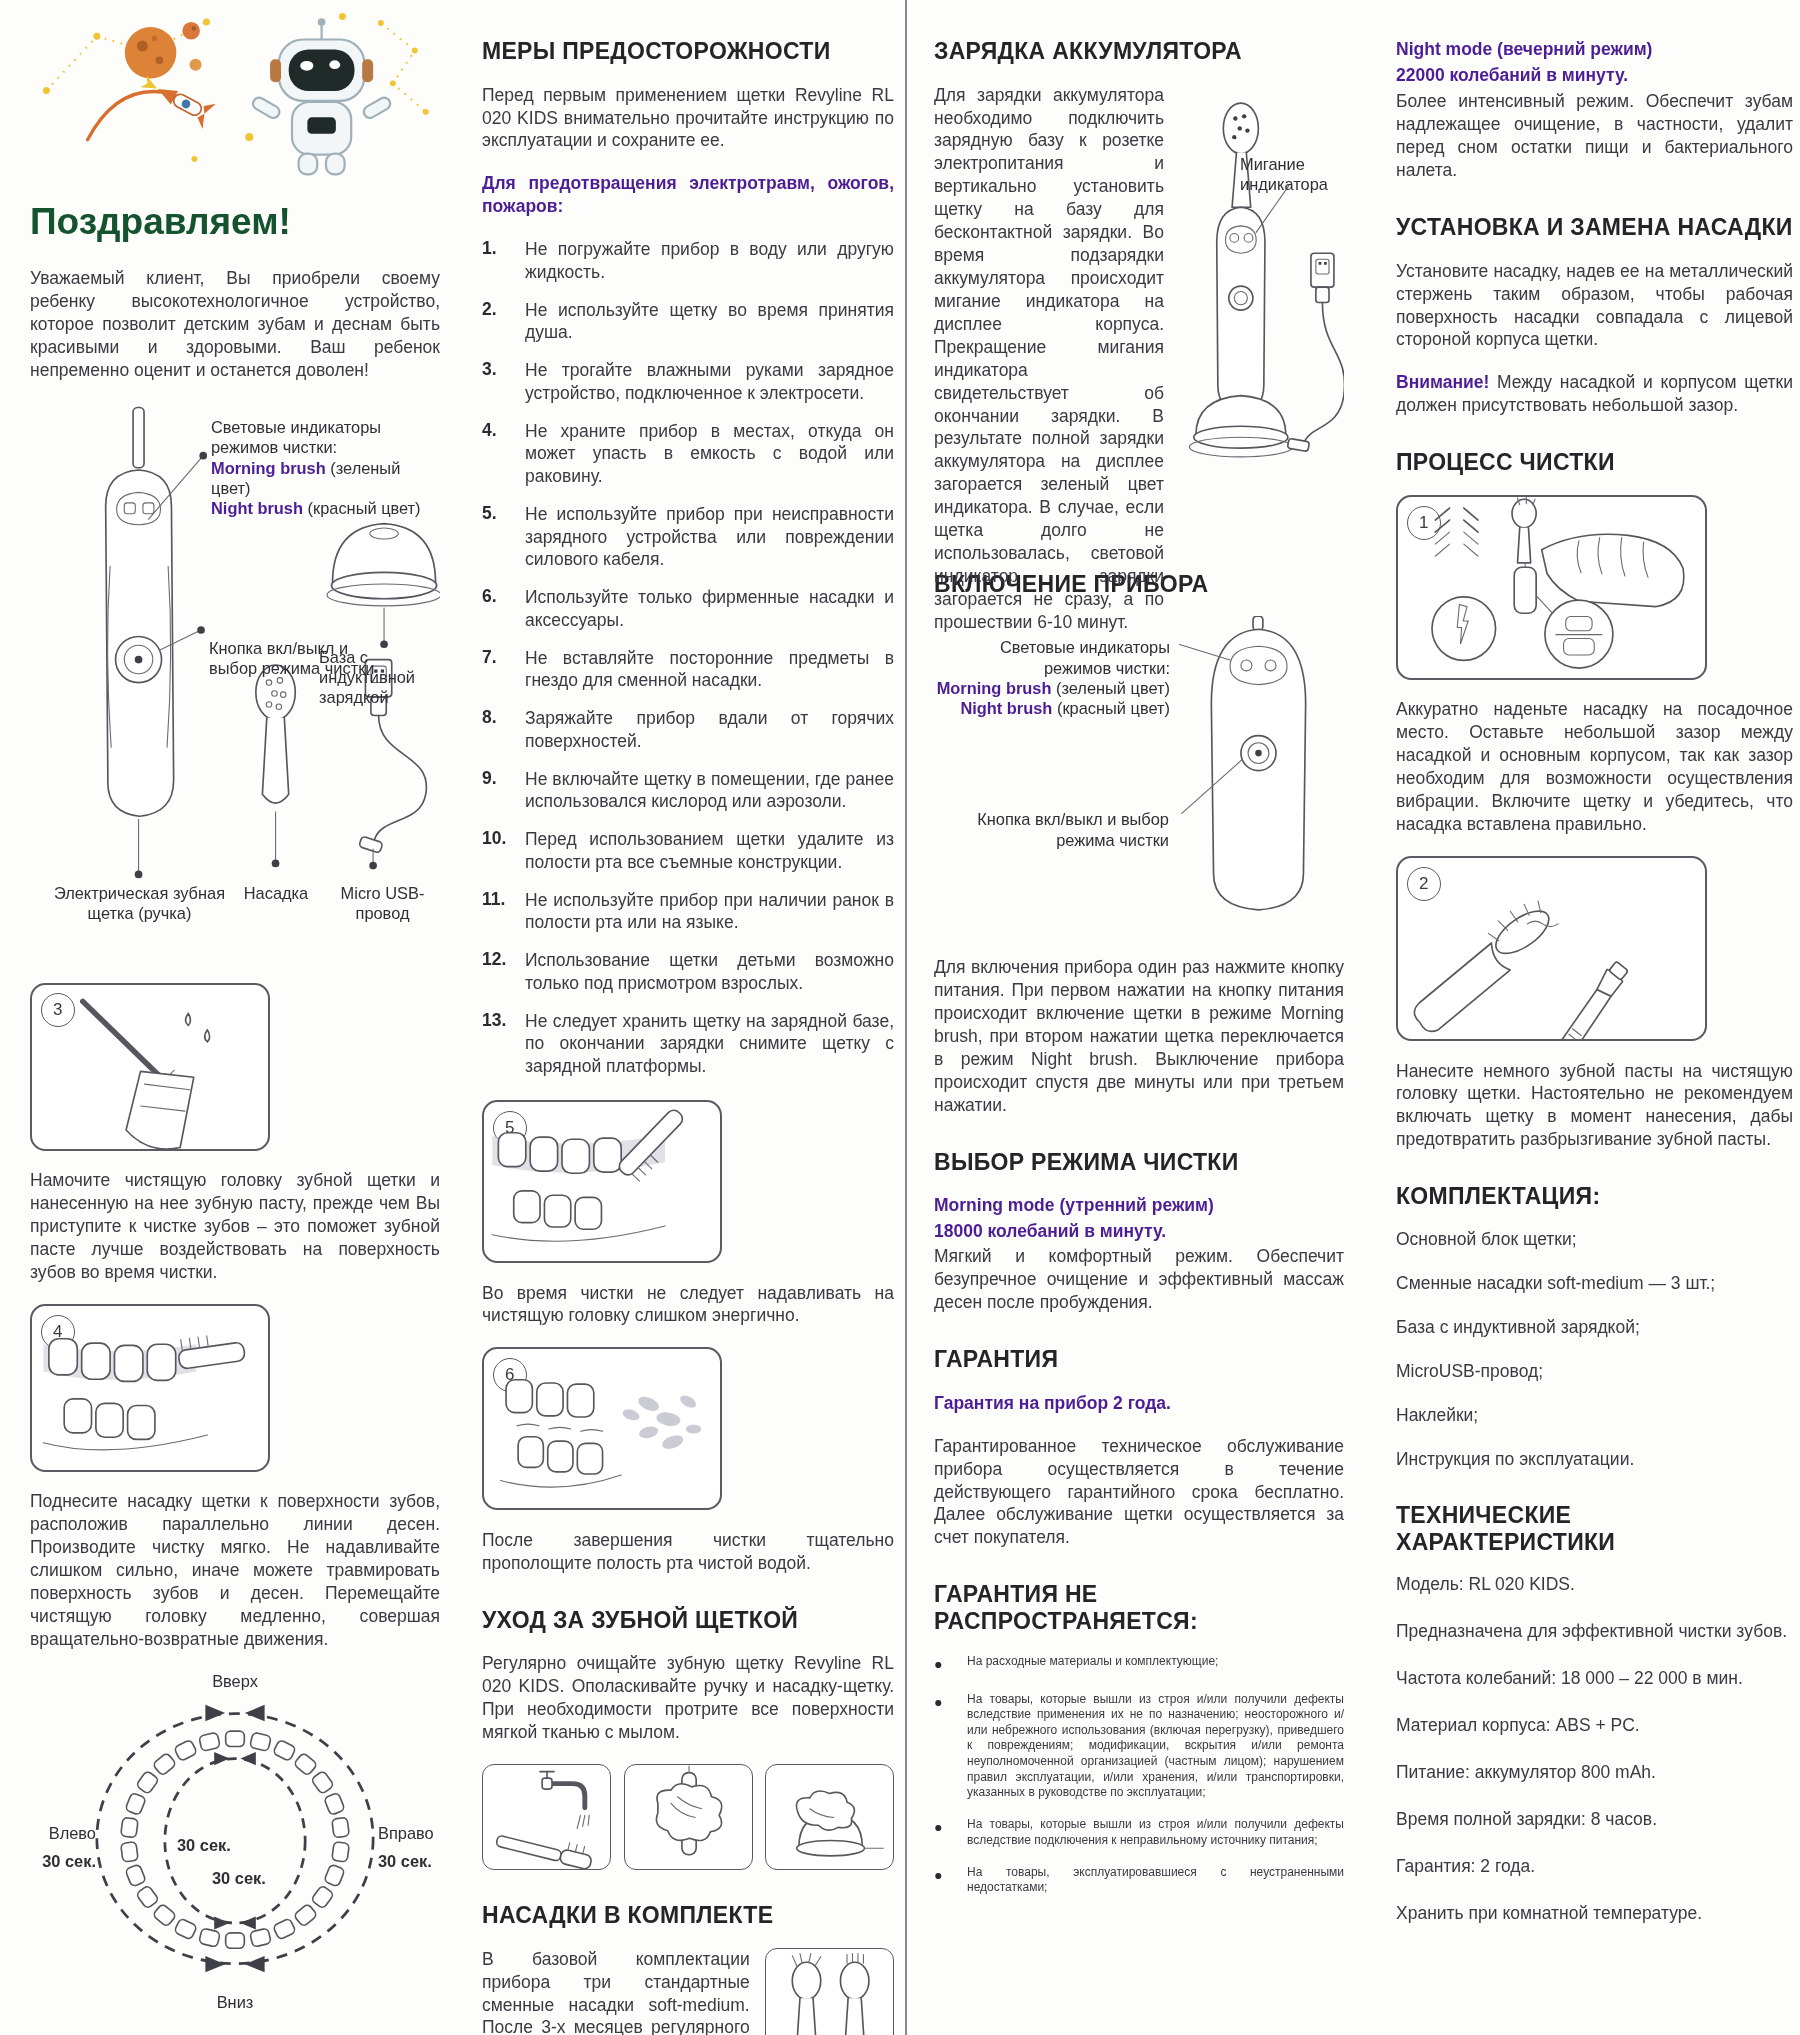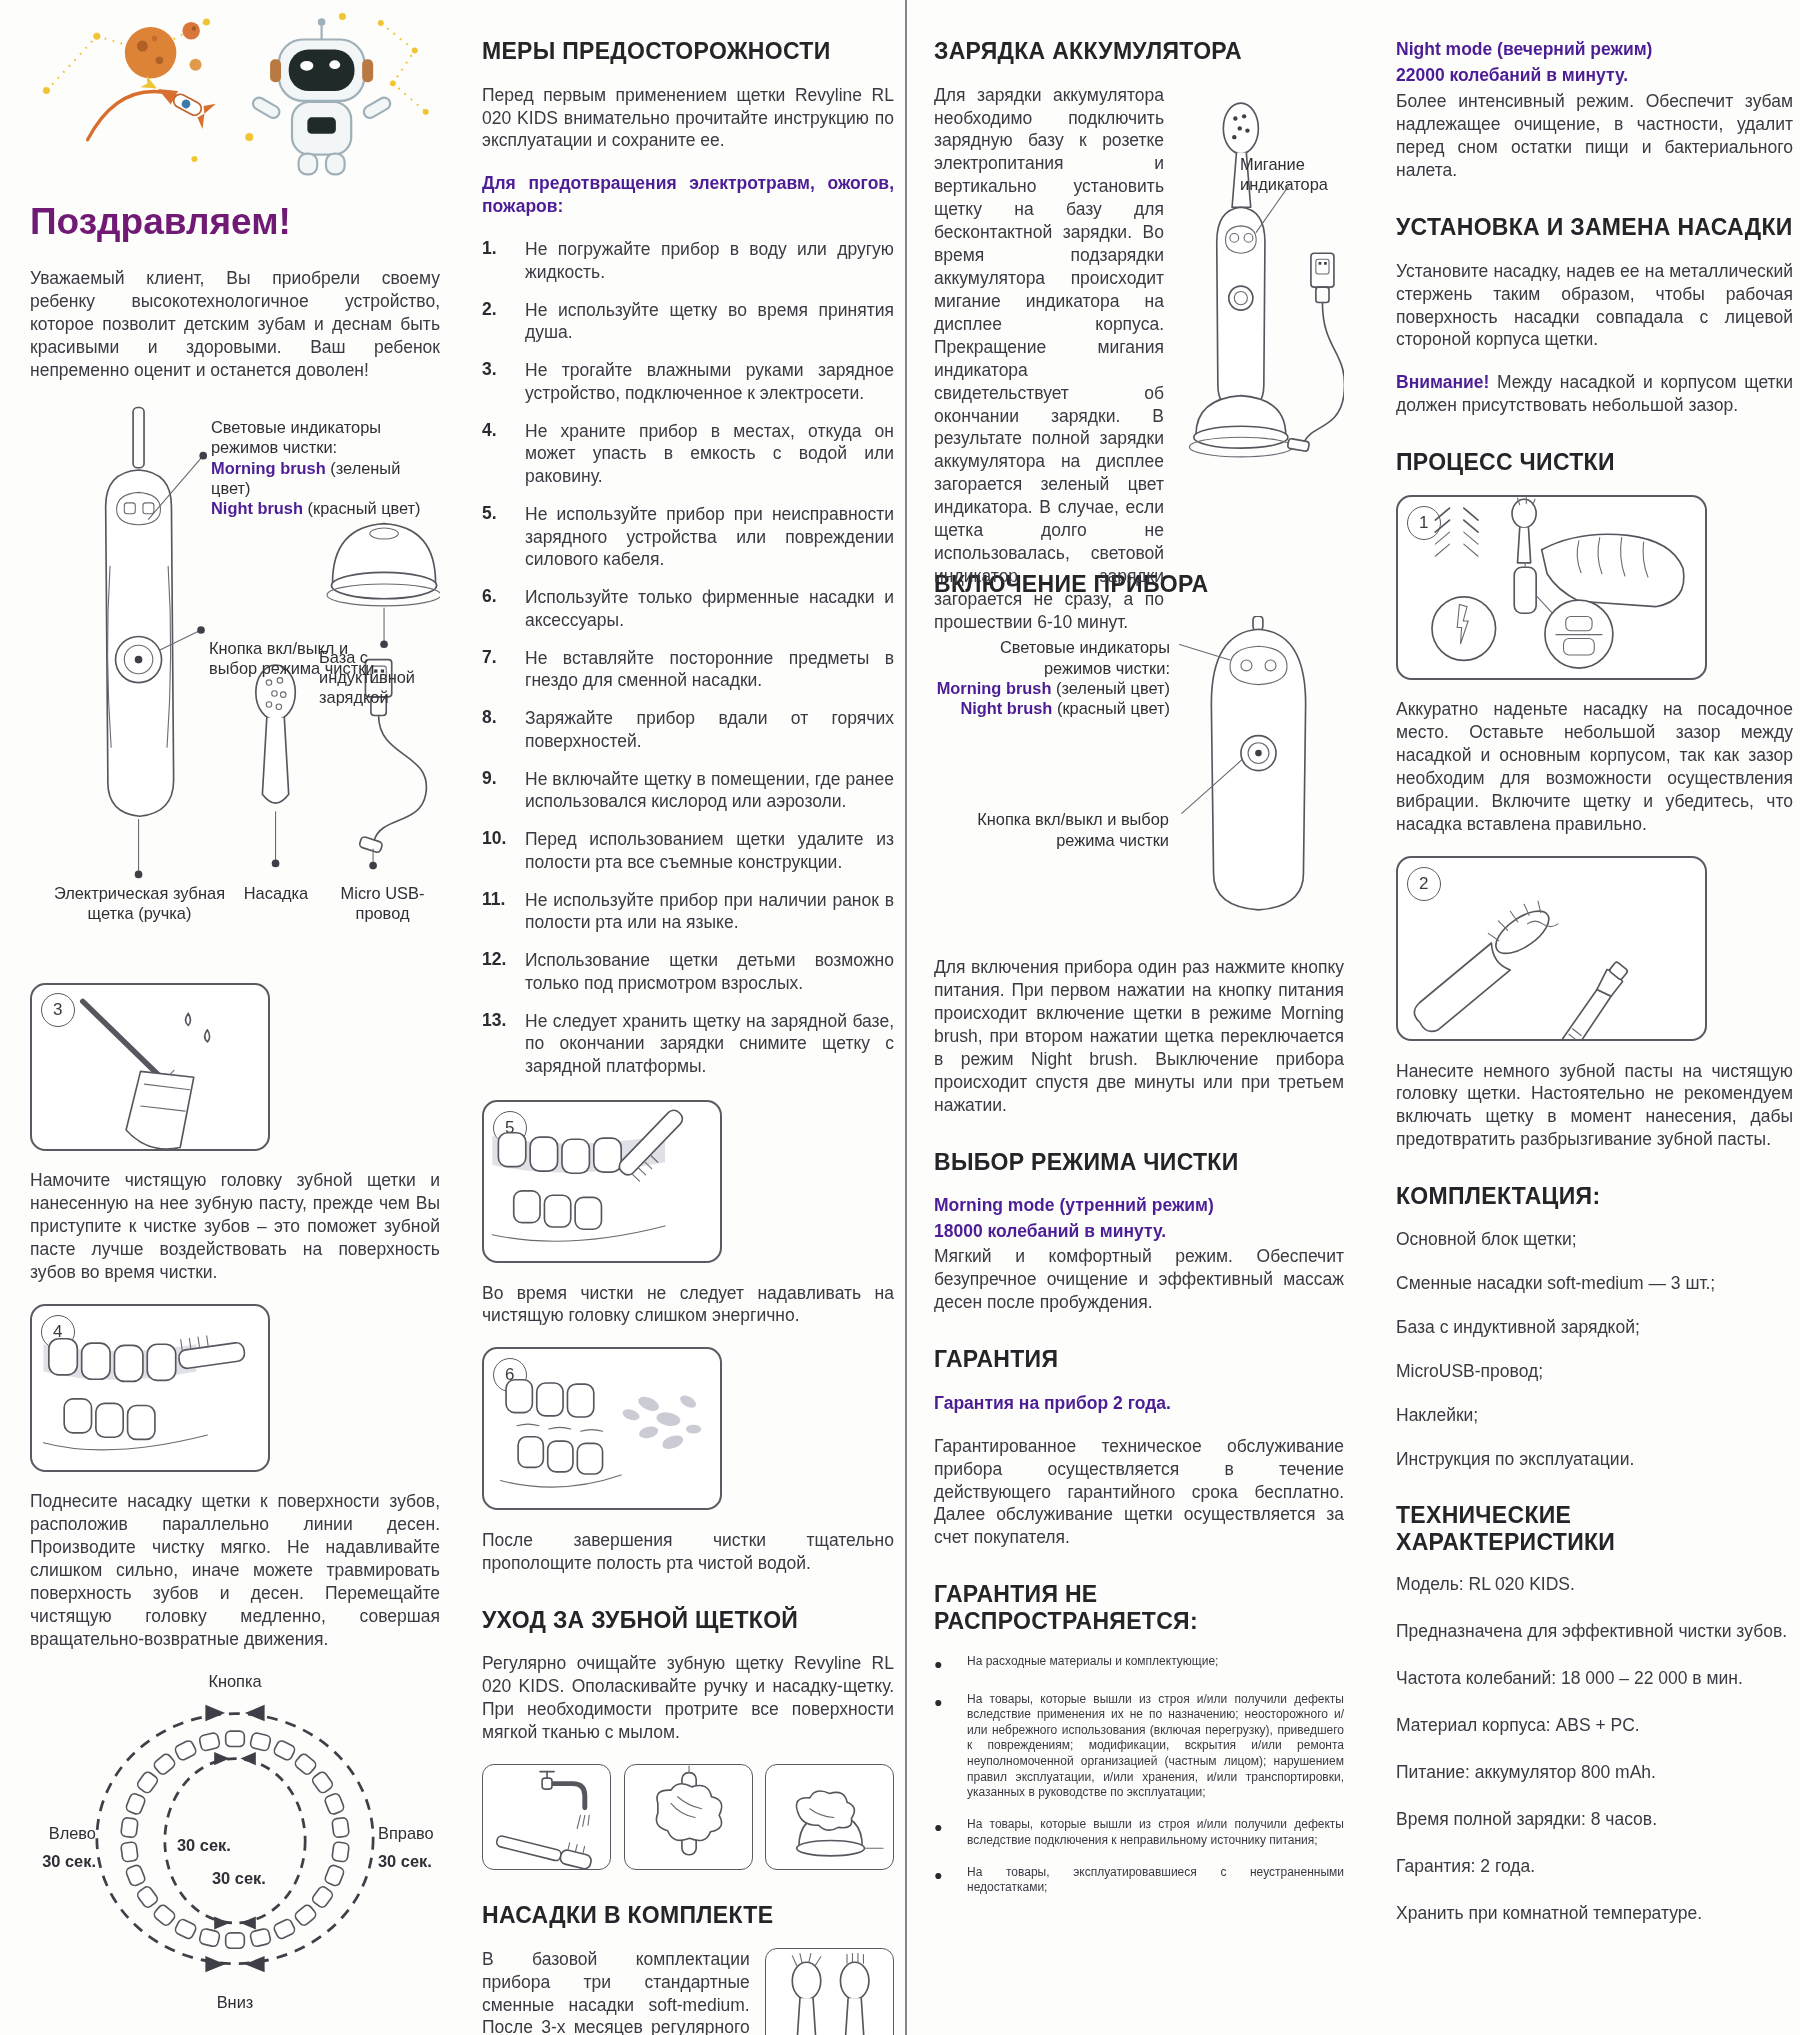--- a/index.html
+++ b/index.html
@@ -9,21 +9,21 @@
   .col1{left:30px;width:410px;}
   .col2{left:482px;width:412px;}
   .col3{left:934px;width:410px;}
   .col4{left:1396px;width:397px;}
   .divider{position:absolute;left:905px;top:0;width:1.6px;height:2035px;background:#86868f;}
 
   .h{font-size:23px;font-weight:700;color:#242429;margin:32px 0 18.6px;letter-spacing:0.3px;}
   .h.first{margin-top:38px;}
   .p{font-size:17.5px;line-height:1.31;text-align:justify;margin:0 0 20px;}
   .b{font-weight:700;color:#4c1d95;}
-  .title{font-size:37px;font-weight:700;color:#701a75;margin:20px 0 24px;}
+  .title{font-size:37px;font-weight:700;color:#14532d;margin:20px 0 24px;}
 
   .numlist{margin:5.5px 0 10px;}
   .numitem{display:flex;margin-bottom:15px;}
   .numitem .num{width:43px;flex:none;font-size:17.5px;font-weight:700;color:#2a2a30;}
   .numitem .itxt{flex:1;font-size:17.5px;line-height:1.3;text-align:justify;}
 
   .bulist{margin:3.3px 0 0;}
   .buitem{display:flex;margin-bottom:16.4px;}
   .buitem .dot{width:33px;flex:none;font-size:14.2px;line-height:1.5;color:#2a2a30;}
   .buitem .itxt{flex:1;font-size:12px;line-height:1.3;text-align:justify;}
@@ -283,21 +283,21 @@
           <polygon points="256,18 292,33 256,48"></polygon>
             <polygon points="364,18 328,33 364,48"></polygon>
           <polygon points="256,476 292,491 256,506"></polygon>
             <polygon points="364,476 328,491 364,506"></polygon>
           <polygon points="272,104 300,116 272,128"></polygon>
             <polygon points="348,104 320,116 348,128"></polygon>
           <polygon points="272,404 300,416 272,428"></polygon>
             <polygon points="348,404 320,416 348,428"></polygon>
         </g>
       </svg>
-      <div class="dlabel tcenter" style="left:0;top:0;width:410px;">Кнопка</div>
+      <div class="dlabel tcenter" style="left:0;top:0;width:410px;">Вверх</div>
       <div class="dlabel tcenter" style="left:0;top:321px;width:410px;">Вниз</div>
       <div class="dlabel tright" style="left:0;top:152px;width:66px;">Влево</div>
       <div class="dlabel tright b" style="left:0;top:180px;width:66px;">30 сек.</div>
       <div class="dlabel" style="left:348px;top:152px;width:61px;">Вправо</div>
       <div class="dlabel b" style="left:348px;top:180px;width:61px;">30 сек.</div>
       <div class="dlabel b" style="left:147px;top:164px;">30 сек.</div>
       <div class="dlabel b" style="left:182px;top:197px;">30 сек.</div>
     </div>
     <div class="p">Для обеспечения равномерного очищения разделите полость рта на четыре равных условных зоны и очищайте их поочередно. Щётка уведомит Вас о смене зоны чистки коротким прерыванием колебаний щетины.</div>
   </div>

